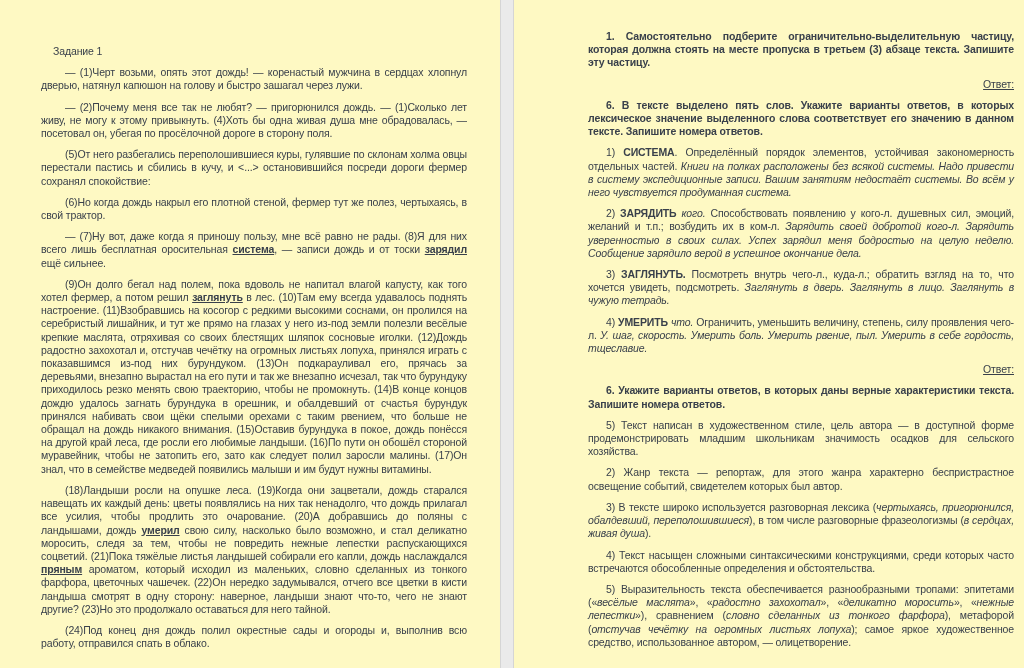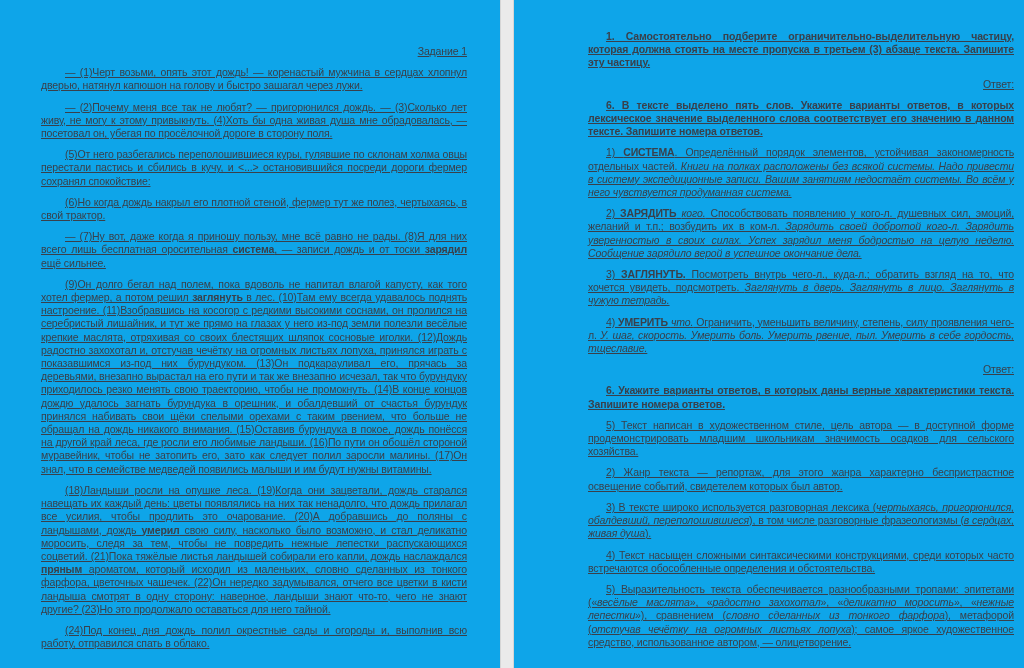--- a/index.html
+++ b/index.html
@@ -2,47 +2,47 @@
 <html lang="ru"><head>
 <meta charset="utf-8">
 <style>
   html,body{margin:0;padding:0;background:#ffffff;}
   .canvas{
     position:relative;width:1024px;height:668px;overflow:hidden;background:#ffffff;
     font-family:"Liberation Sans","DejaVu Sans",sans-serif;
     color:#39404b;
   }
   .page{
-    position:absolute;top:0;bottom:0;background:#0ea5e9;box-sizing:border-box;
-    font-size:10.5px;line-height:13.2px;letter-spacing:-0.12px;text-decoration:underline;
+    position:absolute;top:0;bottom:0;background:#fef9c3;box-sizing:border-box;
+    font-size:10.5px;line-height:13.2px;letter-spacing:-0.12px;
   }
   .page-left{left:0;width:500px;padding:45px 33px 0 41px;}
   .page-right{left:514px;width:510px;padding:30px 10px 0 74px;}
   .divider{
     position:absolute;left:500px;top:0;width:14px;height:668px;box-sizing:border-box;
     background:#eaeaea;border-left:1px solid #d5d5d5;border-right:1px solid #d5d5d5;
   }
-  .heading{margin:0 0 8px;text-indent:12px;text-align:right;}
+  .heading{margin:0 0 8px;text-indent:12px;}
   .para{margin:0 0 8px;text-align:justify;text-indent:24px;}
   .page-right .para{text-indent:18px;}
   .para.answer{text-align:right;}
   .b{font-weight:700;}
   .i{font-style:italic;}
   .u{text-decoration:underline;}
 </style>
 </head>
 <body>
 
 <div class="canvas">
 
   <div class="page page-left">
     <p class="heading">Задание 1</p>
     <div id="left-body">
         <p class="para"><span>— (1)Черт возьми, опять этот дождь! — коренастый мужчина в сердцах хлопнул дверью, натянул капюшон на голову и быстро зашагал через лужи.</span></p>
-        <p class="para"><span>— (2)Почему меня все так не любят? — пригорюнился дождь. — (3)Сколько лет живу, не могу к этому привыкнуть. (4)Хоть бы одна живая душа мне обрадовалась, — посетовал он, убегая по просёлочной дороге в сторону поля.</span></p>
+        <p class="para"><span>— (2)Почему меня все так не любят? — пригорюнился дождь. — (1)Сколько лет живу, не могу к этому привыкнуть. (4)Хоть бы одна живая душа мне обрадовалась, — посетовал он, убегая по просёлочной дороге в сторону поля.</span></p>
         <p class="para"><span>(5)От него разбегались переполошившиеся куры, гулявшие по склонам холма овцы перестали пастись и сбились в кучу, и &lt;...&gt; остановившийся посреди дороги фермер сохранял спокойствие:</span></p>
         <p class="para"><span>(6)Но когда дождь накрыл его плотной стеной, фермер тут же полез, чертыхаясь, в свой трактор.</span></p>
         <p class="para"><span>— (7)Ну вот, даже когда я приношу пользу, мне всё равно не рады. (8)Я для них всего лишь бесплатная оросительная </span><span class="b u">система</span><span>, — записи дождь и от тоски </span><span class="b u">зарядил</span><span> ещё сильнее.</span></p>
         <p class="para"><span>(9)Он долго бегал над полем, пока вдоволь не напитал влагой капусту, как того хотел фермер, а потом решил </span><span class="b u">заглянуть</span><span> в лес. (10)Там ему всегда удавалось поднять настроение. (11)Взобравшись на косогор с редкими высокими соснами, он пролился на серебристый лишайник, и тут же прямо на глазах у него из-под земли полезли весёлые крепкие маслята, отряхивая со своих блестящих шляпок сосновые иголки. (12)Дождь радостно захохотал и, отстучав чечётку на огромных листьях лопуха, принялся играть с показавшимся из-под них бурундуком. (13)Он подкарауливал его, прячась за деревьями, внезапно вырастал на его пути и так же внезапно исчезал, так что бурундуку приходилось резко менять свою траекторию, чтобы не промокнуть. (14)В конце концов дождю удалось загнать бурундука в орешник, и обалдевший от счастья бурундук принялся набивать свои щёки спелыми орехами с таким рвением, что больше не обращал на дождь никакого внимания. (15)Оставив бурундука в покое, дождь понёсся на другой край леса, где росли его любимые ландыши. (16)По пути он обошёл стороной муравейник, чтобы не затопить его, зато как следует полил заросли малины. (17)Он знал, что в семействе медведей появились малыши и им будут нужны витамины.</span></p>
         <p class="para"><span>(18)Ландыши росли на опушке леса. (19)Когда они зацветали, дождь старался навещать их каждый день: цветы появлялись на них так ненадолго, что дождь прилагал все усилия, чтобы продлить это очарование. (20)А добравшись до поляны с ландышами, дождь </span><span class="b u">умерил</span><span> свою силу, насколько было возможно, и стал деликатно моросить, следя за тем, чтобы не повредить нежные лепестки распускающихся соцветий. (21)Пока тяжёлые листья ландышей собирали его капли, дождь наслаждался </span><span class="b u">пряным</span><span> ароматом, который исходил из маленьких, словно сделанных из тонкого фарфора, цветочных чашечек. (22)Он нередко задумывался, отчего все цветки в кисти ландыша смотрят в одну сторону: наверное, ландыши знают что-то, чего не знают другие? (23)Но это продолжало оставаться для него тайной.</span></p>
         <p class="para"><span>(24)Под конец дня дождь полил окрестные сады и огороды и, выполнив всю работу, отправился спать в облако.</span></p>
       </div>
 
   </div>
 

